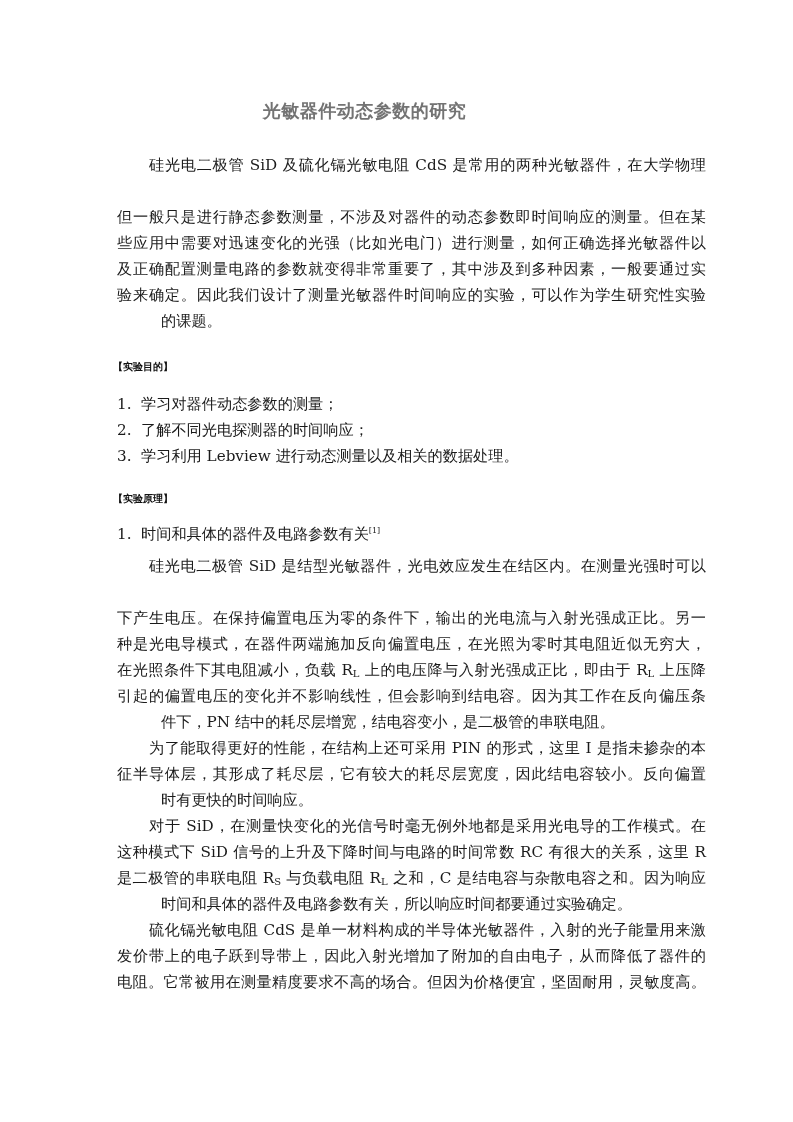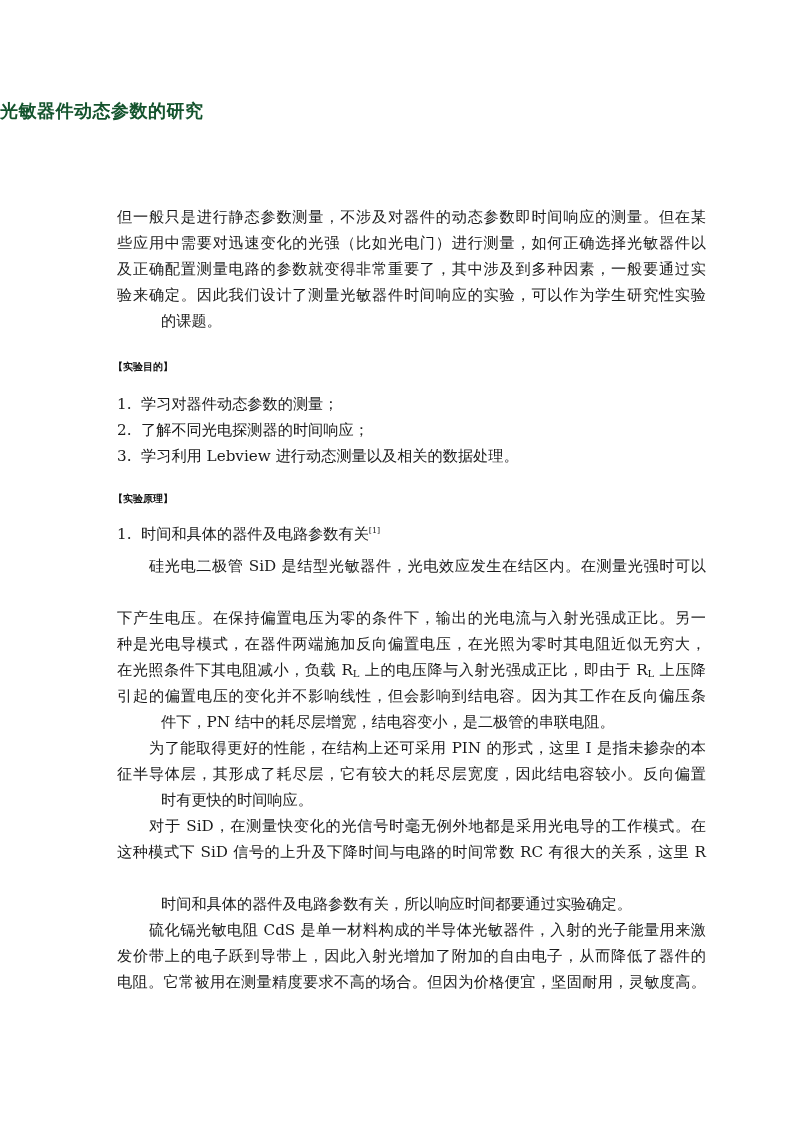--- a/index.html
+++ b/index.html
@@ -1,39 +1,40 @@
 <!DOCTYPE html>
 <html><head>
 <meta charset="utf-8">
 <style>
   html, body { margin: 0; padding: 0; background: #ffffff; }
   body { width: 793px; height: 1122px; position: relative; overflow: hidden;
          font-family: "DejaVu Serif", "Liberation Serif", serif; color: #1a1a1a; }
   .page { position: absolute; left: 0; top: 0; width: 793px; height: 1122px; background: #fff; }
-  .title { position: absolute; left: 0; width: 729px; top: 99px; text-align: left;
+  .title { position: absolute; left: 0; width: 729px; top: 99px; text-align: center;
            font-family: "DejaVu Sans", "Liberation Sans", sans-serif; font-size: 18px; font-weight: bold;
-           letter-spacing: 0.5px; line-height: 24px; color: #14532d; }
+           letter-spacing: 0.5px; line-height: 24px; color: #737373; }
   .line { position: absolute; left: 117px; width: 589px; font-size: 15.2px; line-height: 26px;
           height: 26px; white-space: nowrap; overflow: visible; text-align: justify; text-align-last: justify; }
   .line.last { text-align-last: left; margin-left: 44px; }
   .line.indent { padding-left: 32px; width: 557px; }
   .heading { position: absolute; left: 113px; font-family: "DejaVu Sans", "Liberation Sans", sans-serif;
              font-weight: bold; font-size: 10px; line-height: 26px; color: #111; }
   .item { position: absolute; left: 117px; font-size: 15.2px; line-height: 26px; white-space: nowrap; }
   .item .num { display: inline-block; width: 24px; }
   sub { font-size: 10px; vertical-align: -2px; line-height: 0; }
   sup { font-size: 8px; vertical-align: 6px; line-height: 0; }
 </style>
 </head>
 <body>
 
 <div class="page">
 
   <div class="title">光敏器件动态参数的研究</div>
 
+  <div class="line indent" style="top:152px">硅光电二极管 SiD 及硫化镉光敏电阻 CdS 是常用的两种光敏器件，在大学物理</div>
   <div class="line" style="top:204px">但一般只是进行静态参数测量，不涉及对器件的动态参数即时间响应的测量。但在某</div>
   <div class="line" style="top:230px">些应用中需要对迅速变化的光强（比如光电门）进行测量，如何正确选择光敏器件以</div>
   <div class="line" style="top:256px">及正确配置测量电路的参数就变得非常重要了，其中涉及到多种因素，一般要通过实</div>
   <div class="line" style="top:282px">验来确定。因此我们设计了测量光敏器件时间响应的实验，可以作为学生研究性实验</div>
   <div class="line last" style="top:308px">的课题。</div>
 
   <div class="heading" style="top:354px">【实验目的】</div>
   <div class="item" style="top:391px">
     <span class="num">1.</span><span>学习对器件动态参数的测量；</span>
   </div>
@@ -55,19 +56,20 @@
   <div class="line" style="top:657px"><span>在光照条件下其电阻减小，负载 R</span><sub>L</sub><span> 上的电压降与入射光强成正比，即由于 R</span><sub>L</sub><span> 上压降</span></div>
   <div class="line" style="top:683px">引起的偏置电压的变化并不影响线性，但会影响到结电容。因为其工作在反向偏压条</div>
   <div class="line last" style="top:709px">件下，PN 结中的耗尽层增宽，结电容变小，是二极管的串联电阻。</div>
 
   <div class="line indent" style="top:735px">为了能取得更好的性能，在结构上还可采用 PIN 的形式，这里 I 是指未掺杂的本</div>
   <div class="line" style="top:761px">征半导体层，其形成了耗尽层，它有较大的耗尽层宽度，因此结电容较小。反向偏置</div>
   <div class="line last" style="top:787px">时有更快的时间响应。</div>
 
   <div class="line indent" style="top:813px">对于 SiD，在测量快变化的光信号时毫无例外地都是采用光电导的工作模式。在</div>
   <div class="line" style="top:839px">这种模式下 SiD 信号的上升及下降时间与电路的时间常数 RC 有很大的关系，这里 R</div>
+  <div class="line" style="top:865px"><span>是二极管的串联电阻 R</span><sub>S</sub><span> 与负载电阻 R</span><sub>L</sub><span> 之和，C 是结电容与杂散电容之和。因为响应</span></div>
   <div class="line last" style="top:891px">时间和具体的器件及电路参数有关，所以响应时间都要通过实验确定。</div>
 
   <div class="line" style="top:943px">发价带上的电子跃到导带上，因此入射光增加了附加的自由电子，从而降低了器件的</div>
   <div class="line indent" style="top:917px">硫化镉光敏电阻 CdS 是单一材料构成的半导体光敏器件，入射的光子能量用来激</div>
   <div class="line" style="top:969px">电阻。它常被用在测量精度要求不高的场合。但因为价格便宜，坚固耐用，灵敏度高。</div>
 
 </div>
 
 </body></html>

